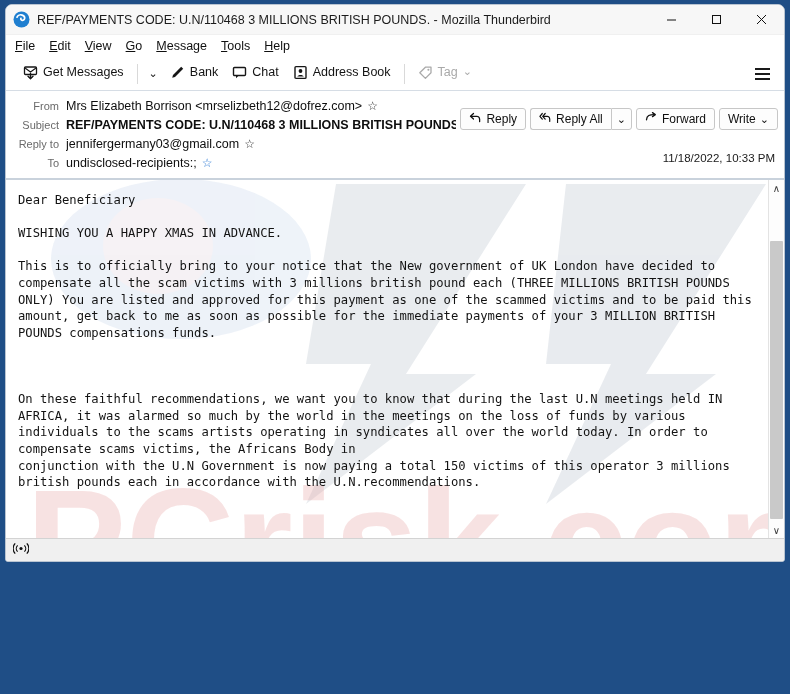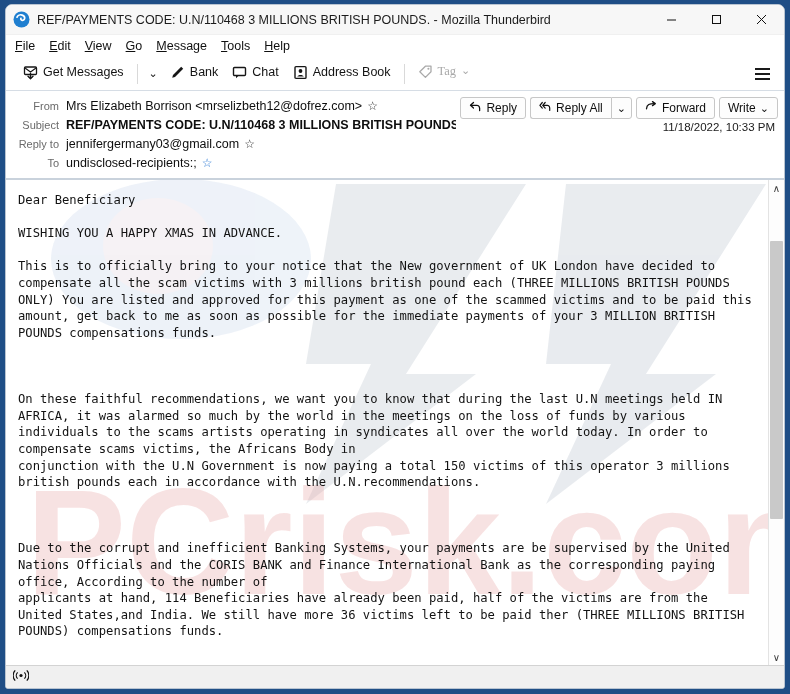--- a/index.html
+++ b/index.html
@@ -11,21 +11,21 @@
     font-family: "Liberation Sans", sans-serif;
   }
   #app {
     position: relative;
     width: 790px; height: 694px;
     background: #1f4e86;
     padding: 4px 5px 5px 5px;
   }
   .window {
     position: relative;
-    width: 780px; height: 685px;
+    width: 780px; height: 558px;
     background: #ffffff;
     border: 1px solid #b9c4d1;
     border-radius: 7px 7px 3px 3px;
     overflow: hidden;
     display: flex;
     flex-direction: column;
   }
 
   
   .titlebar {
@@ -83,21 +83,21 @@
     border-bottom: 1px solid #d6dde5;
   }
   .tbtn {
     display: flex; align-items: flex-start; gap: 5px;
     padding: 3px 7px;
     font-size: 12.5px;
     color: #131313;
     border-radius: 3px;
     white-space: nowrap;
   }
-  .tbtn.disabled { color: #a9a9a9; font-family: Liberation Serif, serif; }
+  .tbtn.disabled { color: #a9a9a9; }
   .tb-sep {
     width: 1px; height: 20px;
     background: #d9d9d9;
     margin: 0 6px;
     flex: 0 0 auto;
   }
   .caretbtn {
     padding: 3px 5px;
     font-size: 11px;
     color: #131313;
@@ -142,39 +142,39 @@
     overflow: hidden;
   }
   .hdvalue.bold { font-weight: bold; }
   .star { font-size: 12px; color: #333; line-height: 1; }
   .star.blue { color: #2f7bd4; }
 
   .hdtop { display: flex; align-items: flex-start; }
   .hdtop-left { flex: 1 1 auto; min-width: 0; }
   .hdtop-right { flex: 0 0 auto; display: flex; flex-direction: column; align-items: flex-end; }
 
-  .replybar { display: flex; align-items: flex-end; gap: 0; margin-top: 1px; }
+  .replybar { display: flex; align-items: flex-end; gap: 0; margin-top: 12px; }
   .rbtn {
     display: flex; align-items: center; gap: 4px;
     height: 22px;
     padding: 0 8px;
     font-size: 12px;
     color: #0f0f0f;
     background: #fdfdfd;
     border: 1px solid #c7c7c7;
     border-radius: 3px;
     margin-left: 4px;
     white-space: nowrap;
   }
   .rbtn.grp-l { border-radius: 3px 0 0 3px; border-right: none; margin-right: 0; }
   .rbtn.grp-r { border-radius: 0 3px 3px 0; margin-left: 0; padding: 0 5px; }
   .datetext {
     font-size: 11.5px;
     color: #1a1a1a;
-    margin-top: 2px;
+    margin-top: 22px;
     padding-right: 3px;
     white-space: nowrap;
   }
 
   
   .bodywrap {
     position: relative;
     flex: 1 1 auto;
     background: #ffffff;
     border-top: 1px solid #c9d2dc;

